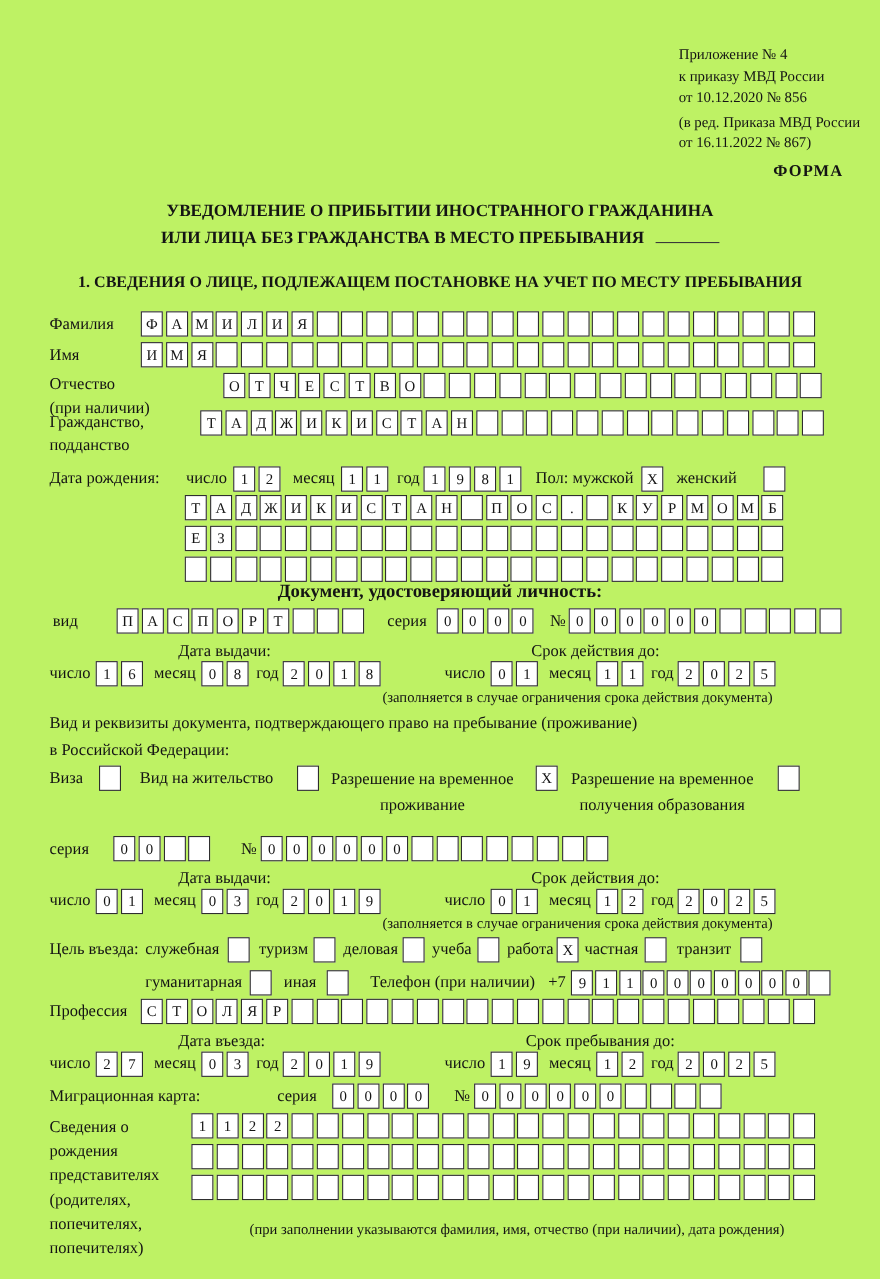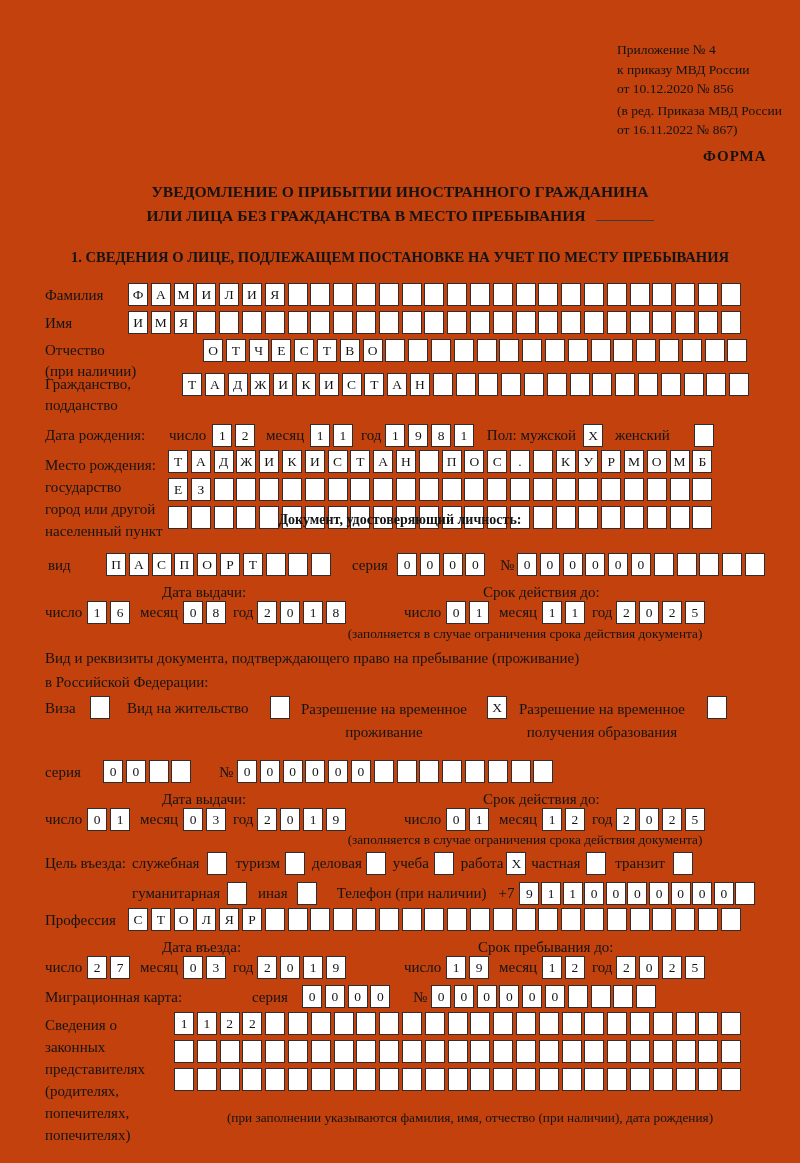--- a/index.html
+++ b/index.html
@@ -1,16 +1,16 @@
 <!DOCTYPE html>
 <html><head>
 <meta charset="utf-8">
 <style>
   html,body{margin:0;padding:0;background:#fff;}
-  .page{position:relative;width:800px;height:1163px;background:#c2410c;
+  .page{position:relative;width:800px;height:1163px;background:#bef264;
         font-family:"Liberation Serif","DejaVu Serif",serif;font-size:15px;color:#141414;overflow:hidden;}
   .abs{position:absolute;}
   .b{font-weight:bold;}
   .ctr{text-align:center;}
   .small{font-size:13.3px;}
   .hdrnote{font-size:13.5px;line-height:19.6px;}
   .bxrow{display:flex;gap:2.8px;}
   .tight{gap:1.6px;}
   .bx{flex:0 0 auto;width:18px;height:21px;border:1.6px solid #2e2e2e;display:flex;align-items:center;justify-content:center;
       font-size:13.5px;background:#fff;line-height:1;}
@@ -183,26 +183,20 @@
     <span style="margin-left:13px">Пол: мужской</span>
     <span class="bxrow" style="margin-left:7px">
         <span class="bx">X</span>
       </span>
     <span style="margin-left:12px">женский</span>
     <span class="bxrow" style="margin-left:24px">
         <span class="bx"></span>
       </span>
   </div>
 
-  <div class="abs lblcol" style="left:45px;top:454px">
-    <div>Место рождения:</div>
-    <div>государство</div>
-    <div>город или другой</div>
-    <div>населенный пункт</div>
-  </div>
   <div class="abs bxrow" style="left:168px;top:450px">
       <span class="bx">Т</span>
       <span class="bx">А</span>
       <span class="bx">Д</span>
       <span class="bx">Ж</span>
       <span class="bx">И</span>
       <span class="bx">К</span>
       <span class="bx">И</span>
       <span class="bx">С</span>
       <span class="bx">Т</span>
@@ -268,21 +262,21 @@
       <span class="bx"></span>
       <span class="bx"></span>
       <span class="bx"></span>
       <span class="bx"></span>
       <span class="bx"></span>
       <span class="bx"></span>
       <span class="bx"></span>
       <span class="bx"></span>
     </div>
 
-  <div class="abs b ctr" style="left:0;top:512px;width:800px;font-size:14px">Документ, удостоверяющий личность:</div>
+  <div class="abs b ctr" style="left:0;top:528px;width:800px;font-size:17px">Документ, удостоверяющий личность:</div>
 
   <div class="abs" style="left:48px;top:557px">вид</div>
   <div class="abs bxrow" style="left:106px;top:553px">
       <span class="bx">П</span>
       <span class="bx">А</span>
       <span class="bx">С</span>
       <span class="bx">П</span>
       <span class="bx">О</span>
       <span class="bx">Р</span>
       <span class="bx">Т</span>
@@ -597,21 +591,21 @@
       <span class="bx">0</span>
       <span class="bx">0</span>
       <span class="bx"></span>
       <span class="bx"></span>
       <span class="bx"></span>
       <span class="bx"></span>
     </div>
 
   <div class="abs lblcol" style="left:45px;top:1014px">
     <div>Сведения о</div>
-    <div>законных</div>
+    <div>рождения</div>
     <div>представителях</div>
     <div>(родителях,</div>
     <div>попечителях,</div>
     <div>попечителях)</div>
   </div>
   <div class="abs bxrow" style="left:174px;top:1012px">
       <span class="bx">1</span>
       <span class="bx">1</span>
       <span class="bx">2</span>
       <span class="bx">2</span>

